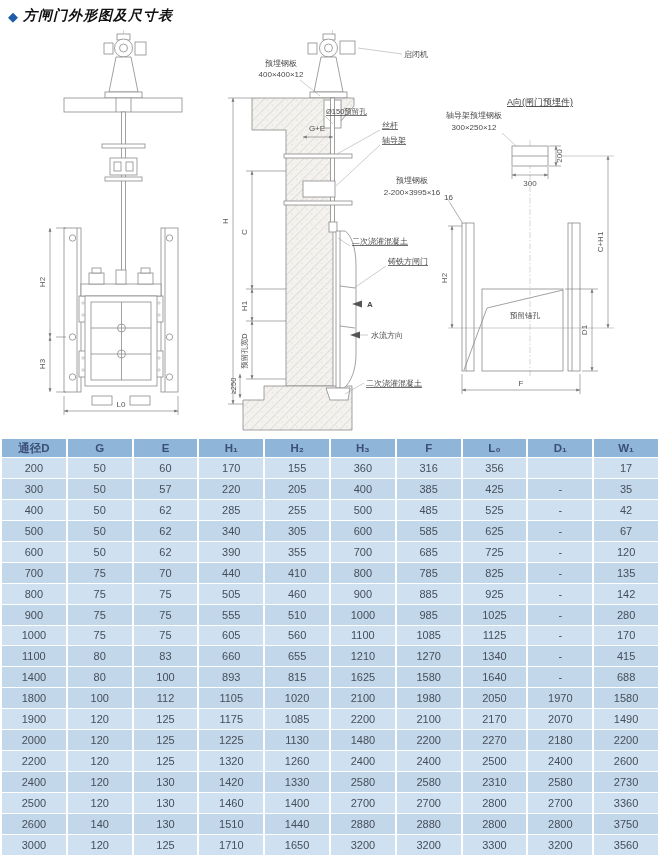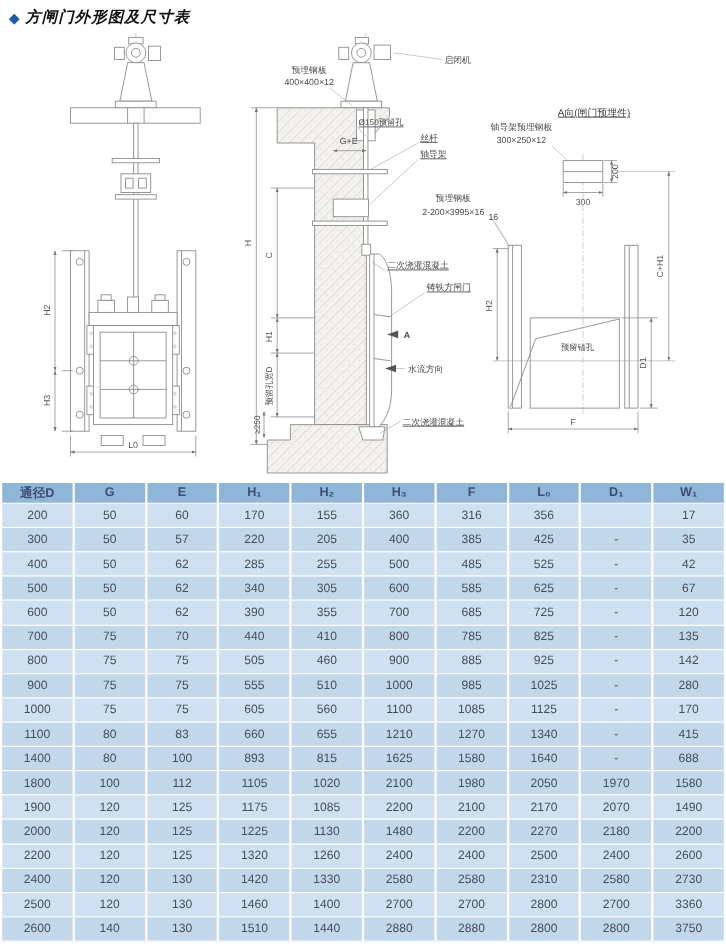--- a/index.html
+++ b/index.html
@@ -513,16 +513,28 @@
           <td>140</td>
           <td>130</td>
           <td>1510</td>
           <td>1440</td>
           <td>2880</td>
           <td>2880</td>
           <td>2800</td>
           <td>2800</td>
           <td>3750</td>
         </tr>
+        <tr class="odd">
+          <td>3000</td>
+          <td>120</td>
+          <td>125</td>
+          <td>1710</td>
+          <td>1650</td>
+          <td>3200</td>
+          <td>3200</td>
+          <td>3300</td>
+          <td>3200</td>
+          <td>3560</td>
+        </tr>
       </tbody>
   </table>
 
 </div>
 
 </body></html>

